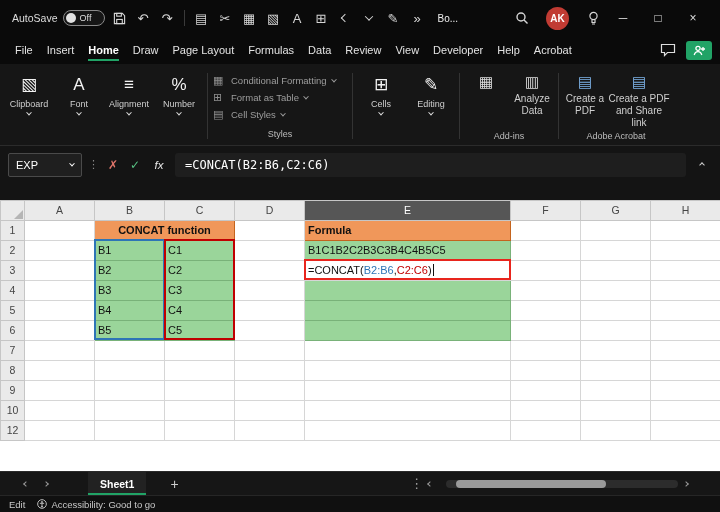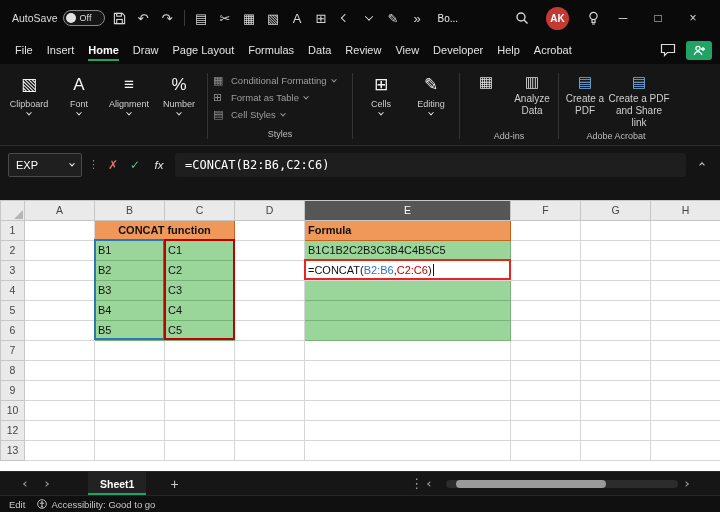--- a/index.html
+++ b/index.html
@@ -457,31 +457,20 @@
   <th>12</th>
   <td></td>
           <td></td>
           <td></td>
           <td></td>
           <td></td>
           <td></td>
           <td></td>
           <td></td>
 </tr>
-<tr>
-  <th>13</th>
-  <td></td>
-          <td></td>
-          <td></td>
-          <td></td>
-          <td></td>
-          <td></td>
-          <td></td>
-          <td></td>
-</tr>
 </tbody>
     </table>
 <div class="ref-box" style="left:94px;top:39px;width:71px;height:101px;border:2px solid var(--ref-blue)"></div>
 <div class="ref-box" style="left:164px;top:39px;width:71px;height:101px;border:2px solid var(--ref-red)"></div>
 <div class="ref-box" style="left:304px;top:59px;width:207px;height:21px;border:2px solid var(--cell-red)"></div>
 </div>
 
 <div class="sheetbar">
   <button class="snav">
       <span class="chev left sm"></span>

